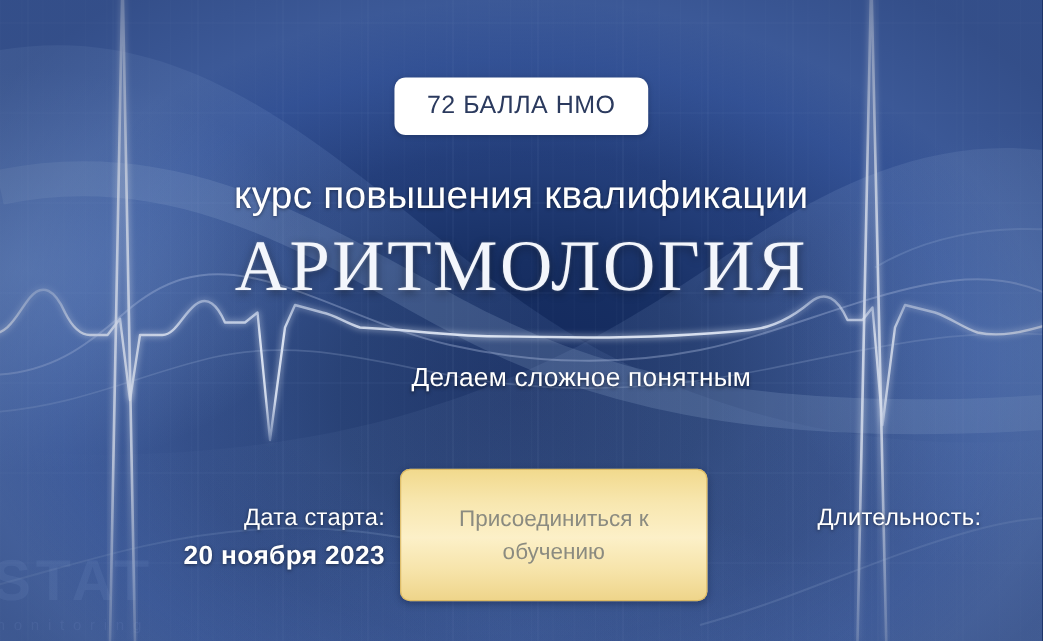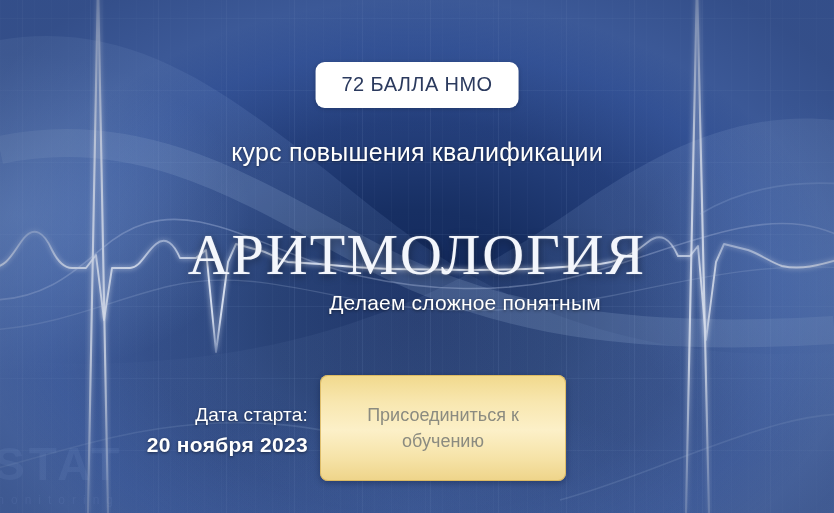--- a/index.html
+++ b/index.html
@@ -99,37 +99,36 @@
     white-space: nowrap;
     box-shadow: 0 1px 4px rgba(0,0,0,0.18);
   }
 
   .kicker {
     position: absolute;
     top: 138px;
     width: 100%;
     text-align: center;
     color: #ffffff;
-    font-size: 25px;
+    font-size: 31px;
     letter-spacing: .2px;
     text-shadow: 0 1px 3px rgba(0,0,0,0.45);
   }
 
   .title {
     position: absolute;
     top: 183px;
     width: 100%;
     text-align: center;
     font-family: "Liberation Serif", serif;
     font-size: 58px;
     line-height: 1.05;
     letter-spacing: 2px;
     color: #f3f6fc;
     text-shadow: 0 2px 8px rgba(0,0,0,0.45), 0 0 2px rgba(255,255,255,0.3);
-    margin-top: 42px;
   }
 
   .tagline {
     position: absolute;
     top: 291px;
     width: 100%;
     text-align: center;
     color: #ffffff;
     font-size: 21px;
     letter-spacing: .2px;
@@ -281,16 +280,17 @@
     <div class="tagline">Делаем сложное понятным</div>
 
     <button class="cta">Присоединиться к обучению</button>
 
     <div class="meta left">
       <span class="label">Дата старта:</span>
       <span class="value">20 ноября 2023</span>
     </div>
 
     <div class="meta right">
+      <span class="label">Длительность:</span>
     </div>
 
   </div>
 </div>
 
 </body></html>

